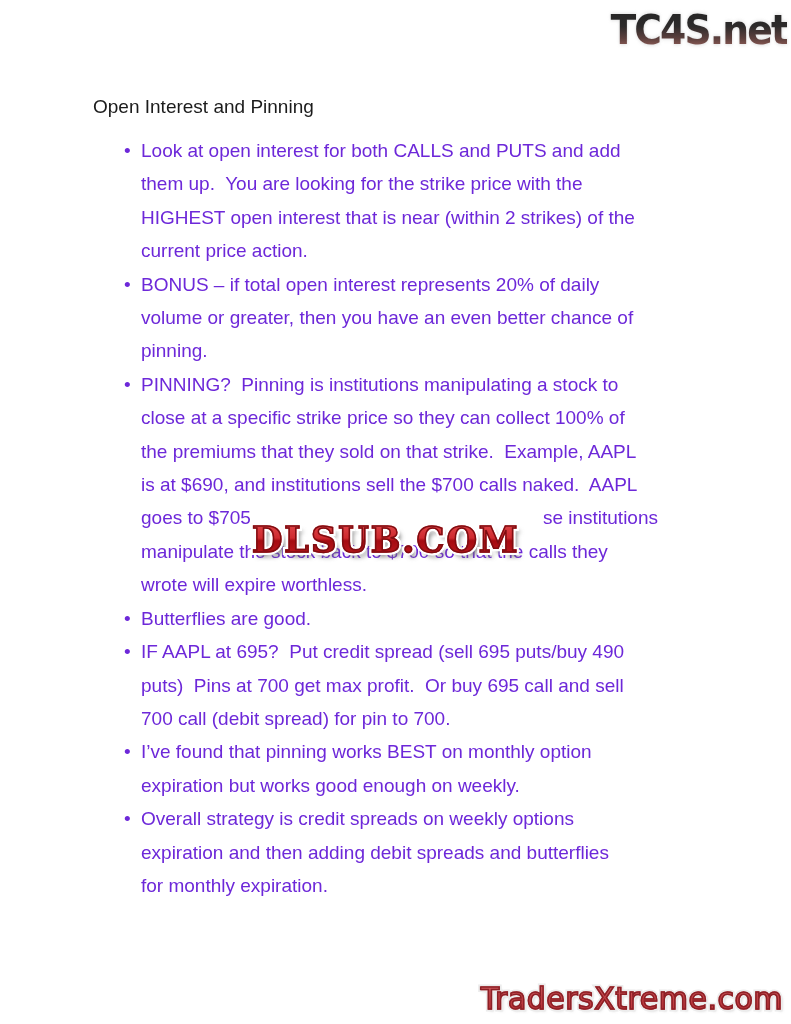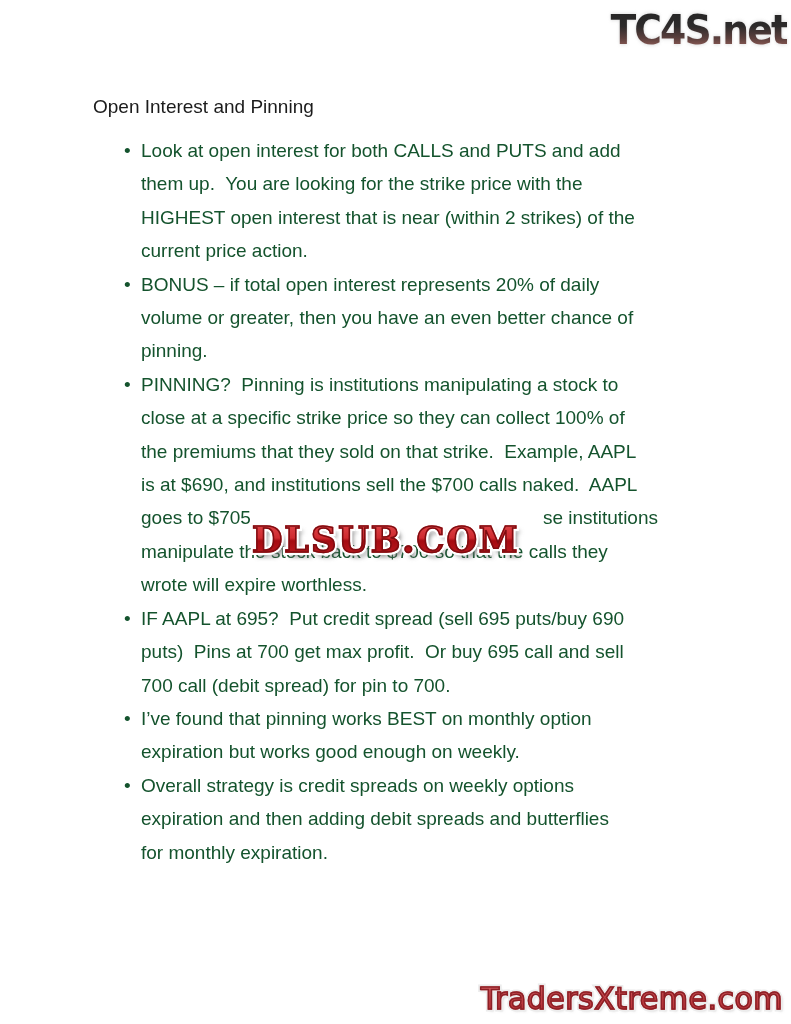--- a/index.html
+++ b/index.html
@@ -46,21 +46,21 @@
   ul.bullets{
     margin:12px 0 0 0;
     padding:0 0 0 48px;
     list-style:none;
   }
   ul.bullets li{
     position:relative;
     font-size:19px;
     line-height:33.4px;
     white-space:pre-wrap;
-    color:#14532d;
+    color:#6d28d9;
   }
   ul.bullets li::before{
     content:"\2022";
     position:absolute;
     left:-17px;
     top:0;
     font-size:19px;
   }
   .wm-gap{
     display:inline-block;
@@ -136,21 +136,22 @@
     <li>BONUS – if total open interest represents 20% of daily
 volume or greater, then you have an even better chance of
 pinning.</li>
     <li><span>PINNING?  Pinning is institutions manipulating a stock to
 close at a specific strike price so they can collect 100% of
 the premiums that they sold on that strike.  Example, AAPL
 is at $690, and institutions sell the $700 calls naked.  AAPL
 goes to $705</span><span class="wm-gap"></span><span>se institutions
 manipulate the stock back to $700 so that the calls they
 wrote will expire worthless.</span></li>
-    <li>IF AAPL at 695?  Put credit spread (sell 695 puts/buy 690
+    <li>Butterflies are good.</li>
+    <li>IF AAPL at 695?  Put credit spread (sell 695 puts/buy 490
 puts)  Pins at 700 get max profit.  Or buy 695 call and sell
 700 call (debit spread) for pin to 700.</li>
     <li>I’ve found that pinning works BEST on monthly option
 expiration but works good enough on weekly.</li>
     <li>Overall strategy is credit spreads on weekly options
 expiration and then adding debit spreads and butterflies
 for monthly expiration.</li>
   </ul>
 </div>
 

